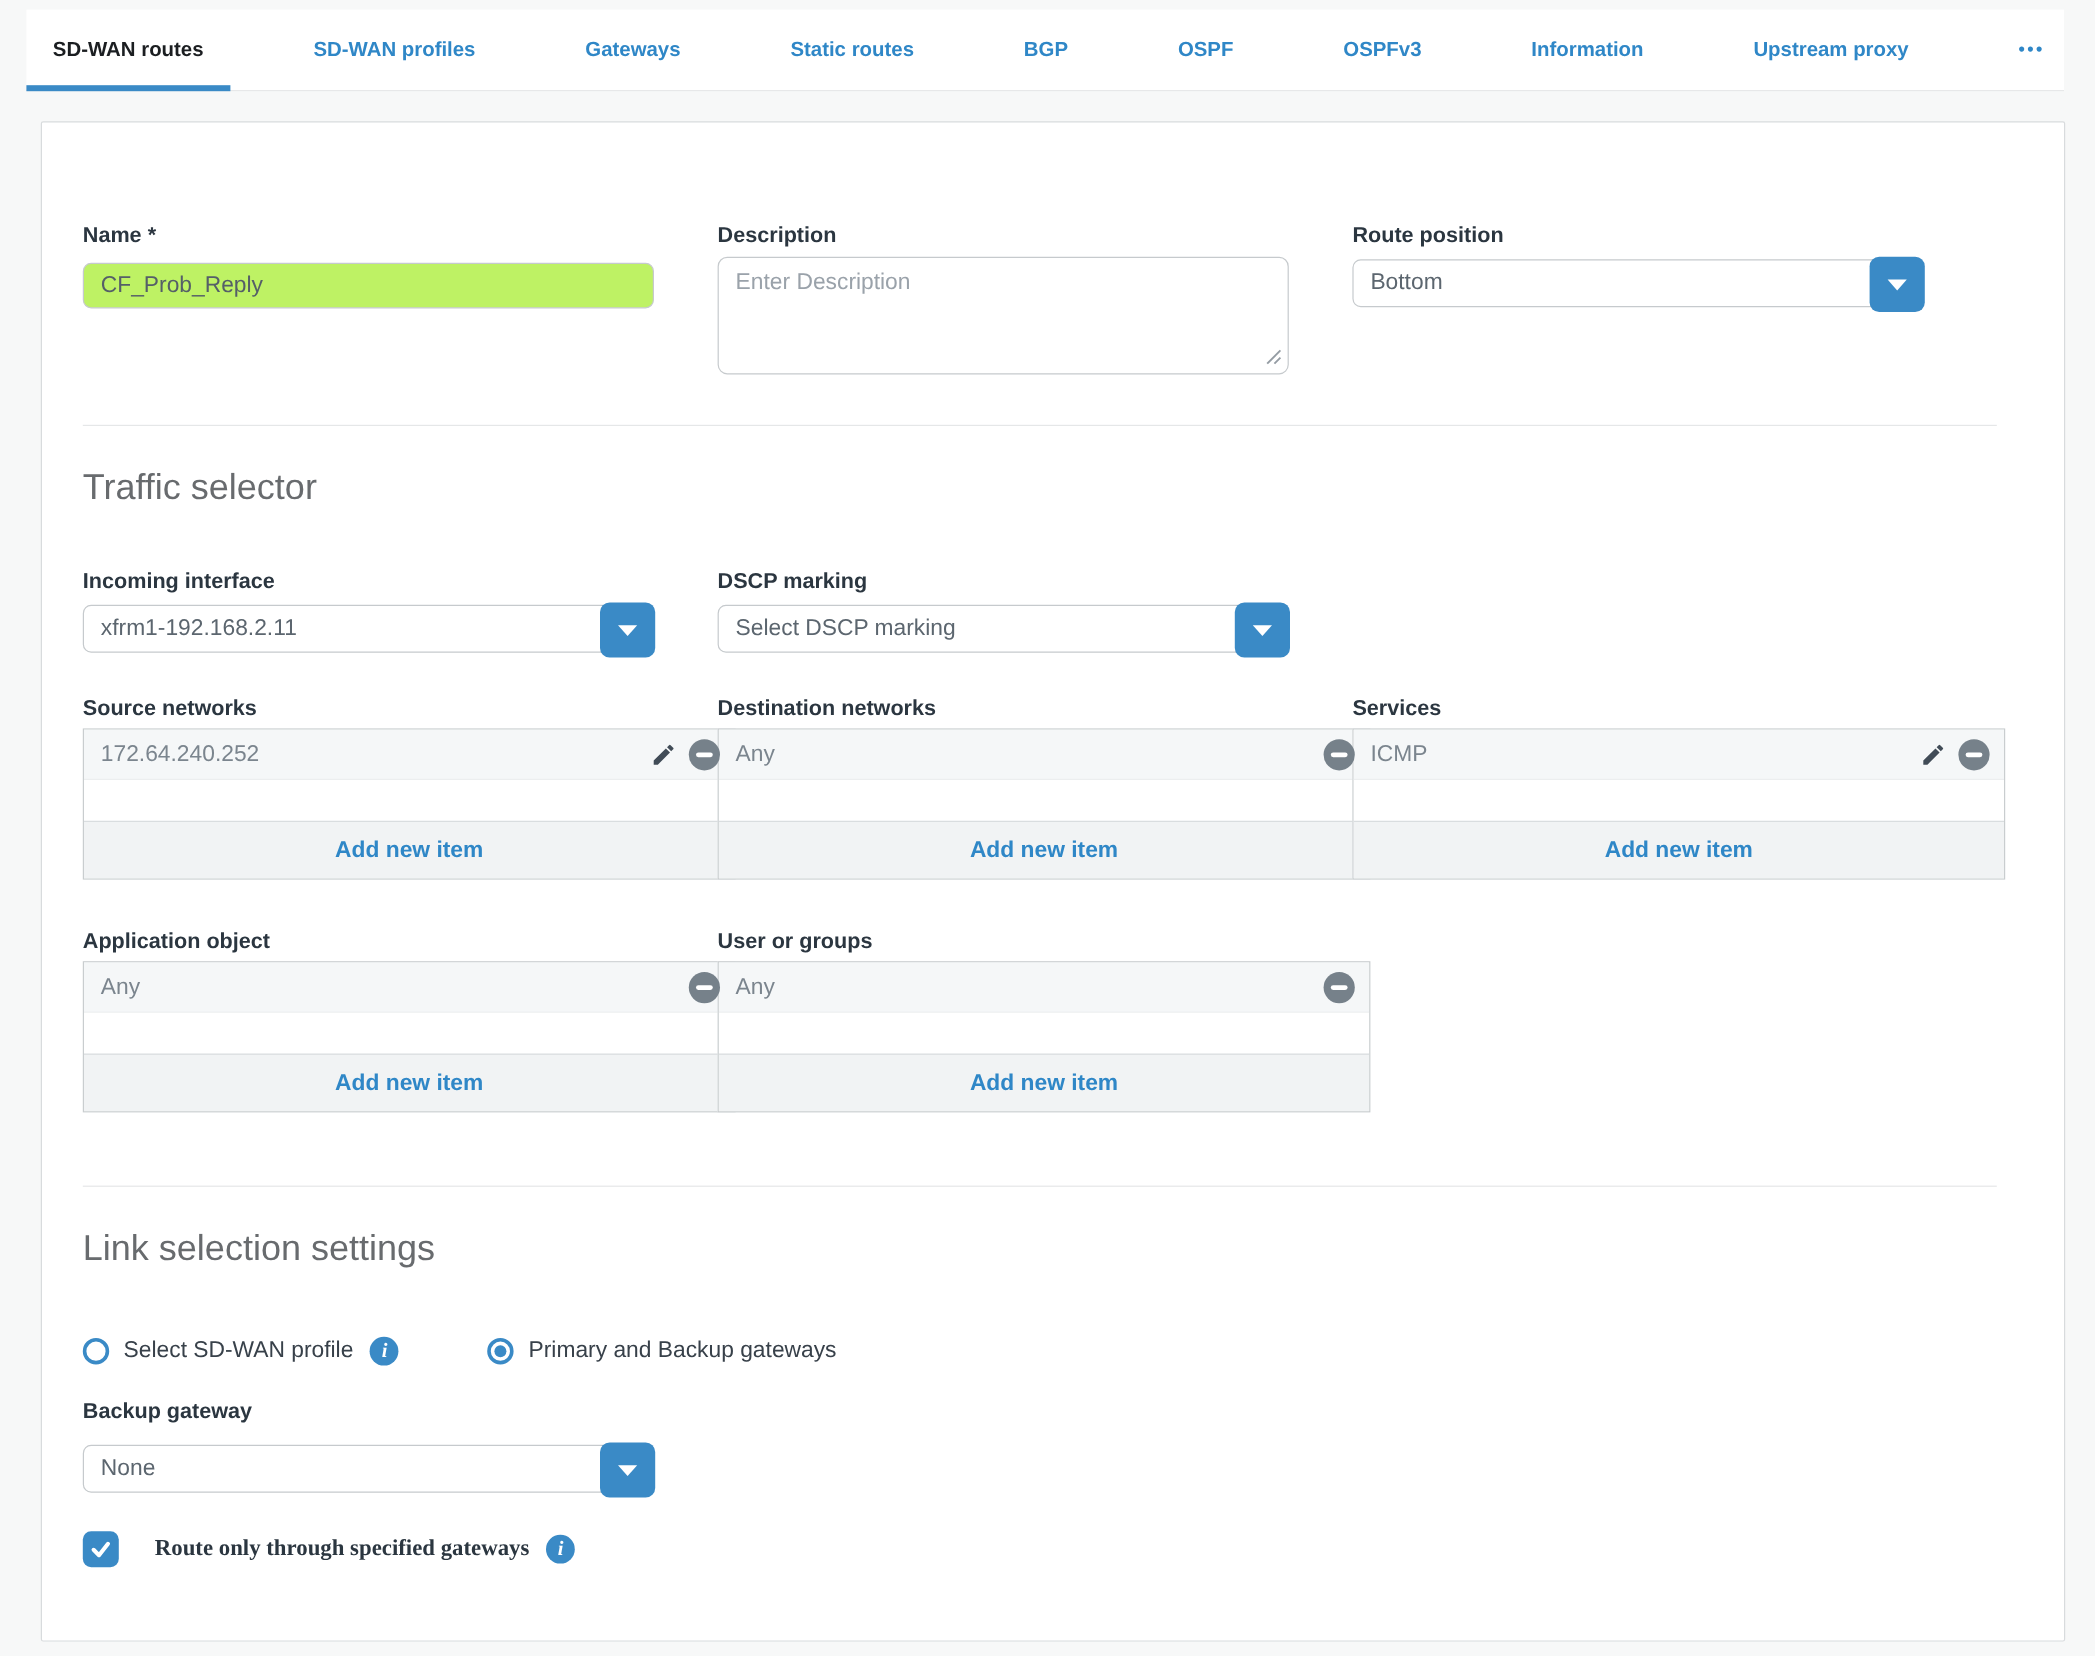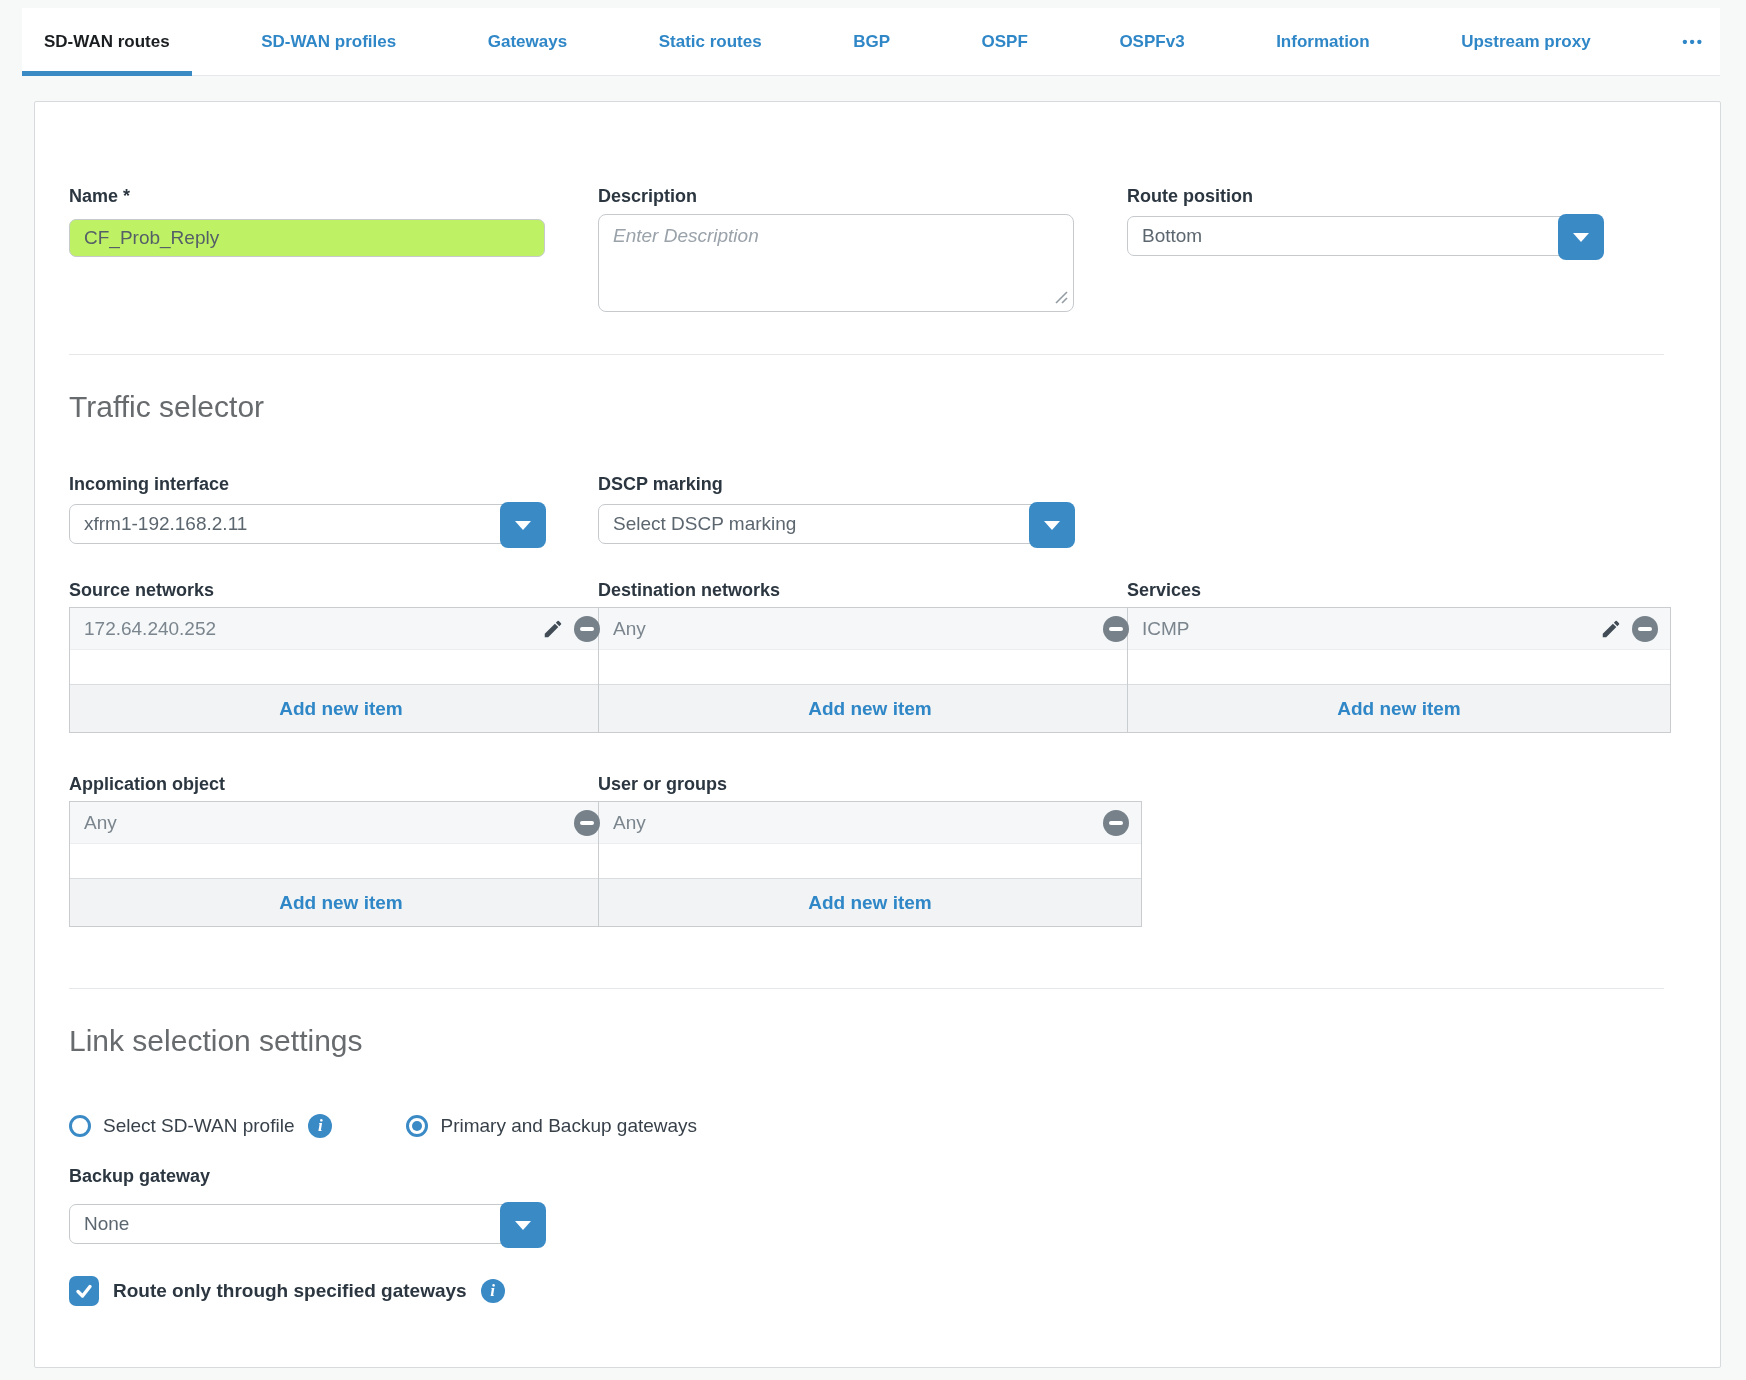--- a/index.html
+++ b/index.html
@@ -51,21 +51,21 @@
     border:1px solid #c6cacd; border-radius:7px; background:#bef264;
     font-family:"Liberation Sans", sans-serif;
     font-size:19px; color:#555f68; padding:0 14px; outline:none; display:block;
   }
 
   .textarea-wrap { position:relative; margin-top:8px; width:476px; }
   textarea.desc {
     width:476px; height:98px; box-sizing:border-box; resize:none;
     border:1px solid #c6cacd; border-radius:8px; background:#fff;
     font-family:"Liberation Sans", sans-serif;
-    font-size:19px; color:#555f68; padding:10px 14px; outline:none; display:block;font-style:italic;
+    font-size:19px; color:#555f68; padding:10px 14px; outline:none; display:block;
   }
   textarea.desc::placeholder { color:#9aa2aa; }
   .resize-handle { position:absolute; right:5px; bottom:7px; width:16px; height:16px; cursor:nwse-resize; }
 
   
   .select { position:relative; margin-top:10px; width:476px; height:40px; box-sizing:border-box;
     border:1px solid #c6cacd; border-radius:7px; background:#fff; cursor:pointer; }
   .select .value {
     line-height:38px; padding:0 56px 0 14px; font-size:19px; color:#5c666f;
     white-space:nowrap; overflow:hidden;
@@ -136,21 +136,21 @@
     flex:0 0 auto;
   }
   .gateway-row { margin-top:28px; }
   .gateway-row .select { margin-top:18px; }
 
   .checkbox-row { margin-top:32px; display:flex; align-items:center; }
   .checkbox {
     width:30px; height:30px; border-radius:7px; background:#3a8ac6; flex:0 0 auto;
     display:flex; align-items:center; justify-content:center; cursor:pointer;
   }
-  .checkbox-label { margin-left:14px; font-size:19px; font-weight:bold; color:#2b3640; }
+  .checkbox-label { margin-left:30px; font-size:19px; font-weight:bold; color:#2b3640;font-family:Liberation Serif, serif; }
 </style>
 </head>
 <body>
 
 <header class="tabbar">
   <nav>
     <div class="tab active">SD-WAN routes</div>
     <div class="tab">SD-WAN profiles</div>
     <div class="tab">Gateways</div>
     <div class="tab">Static routes</div>

